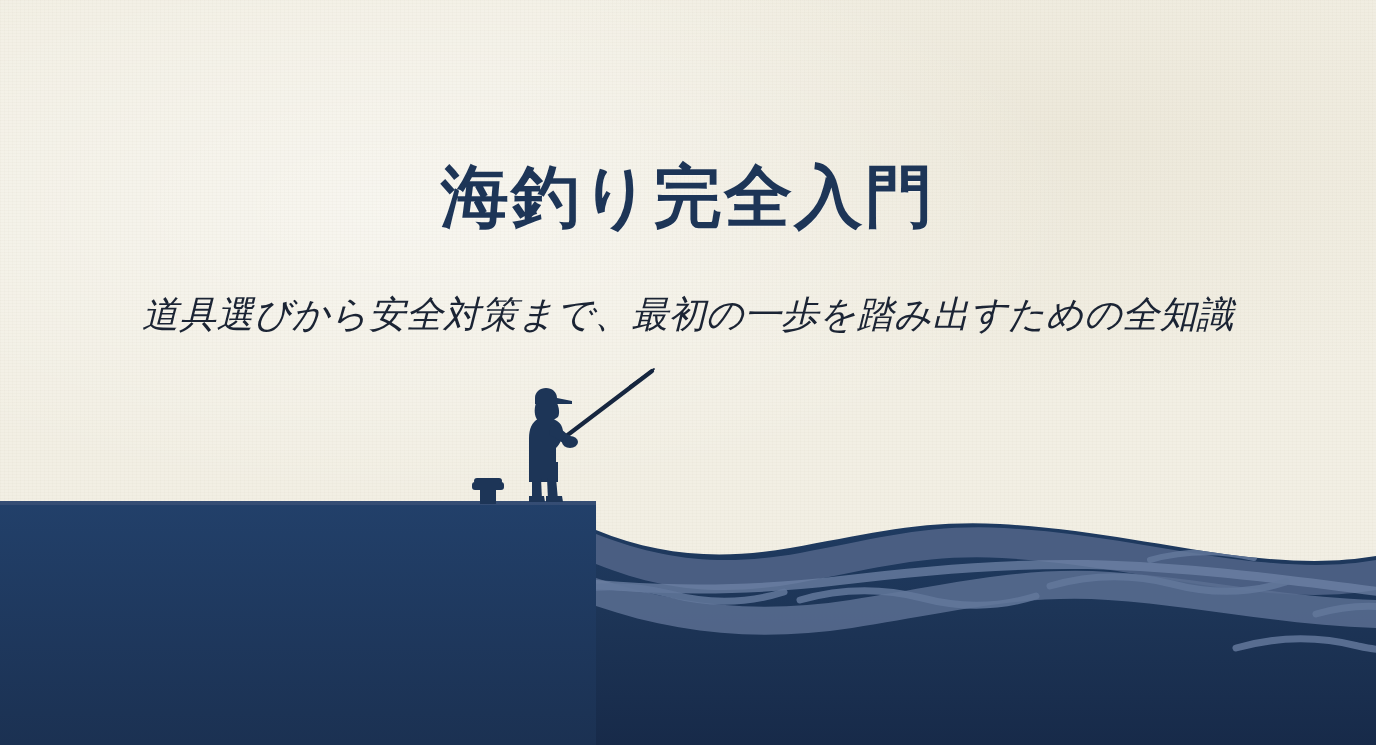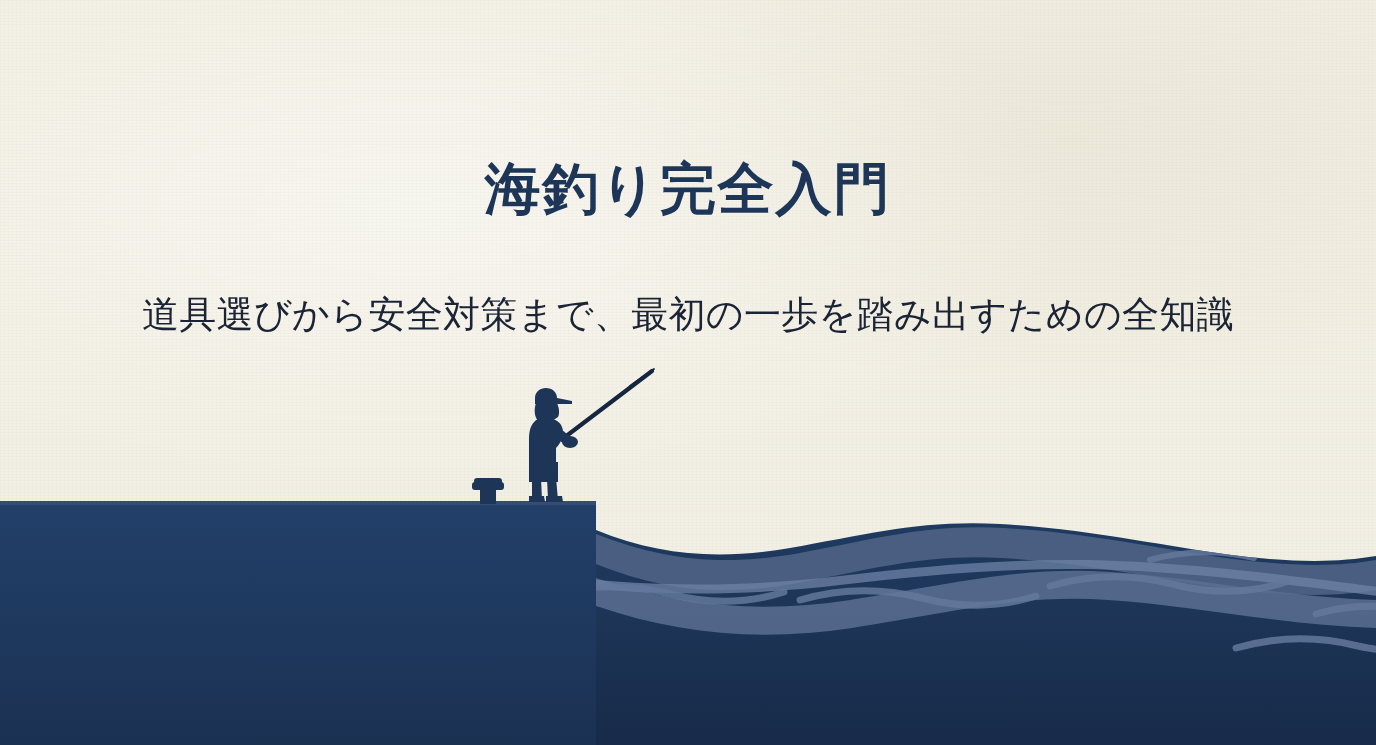--- a/index.html
+++ b/index.html
@@ -37,39 +37,40 @@
     right: 0;
     top: 0;
     z-index: 6;
     text-align: center;
   }
   #title {
     margin: 0;
     position: absolute;
     left: 0; right: 0;
     top: 158px;
-    font-size: 56px;
+    font-size: 68px;
     line-height: 1.12;
     font-weight: 700;
     letter-spacing: 0.035em;
     color: #1d3557;
     text-shadow: 0 1px 0 rgba(255,255,255,0.35);
     white-space: nowrap;
   }
   #subtitle {
     margin: 0;
     position: absolute;
     left: 0; right: 0;
     top: 291px;
     font-size: 37px;
     line-height: 1.3;
     font-weight: 400;
     letter-spacing: 0.008em;
     color: #1b2434;
     white-space: nowrap;
+    font-style: italic;
   }
 
   
   #scene {
     position: absolute;
     left: 0;
     bottom: 0;
     width: 1376px;
     height: 745px;
     z-index: 4;

